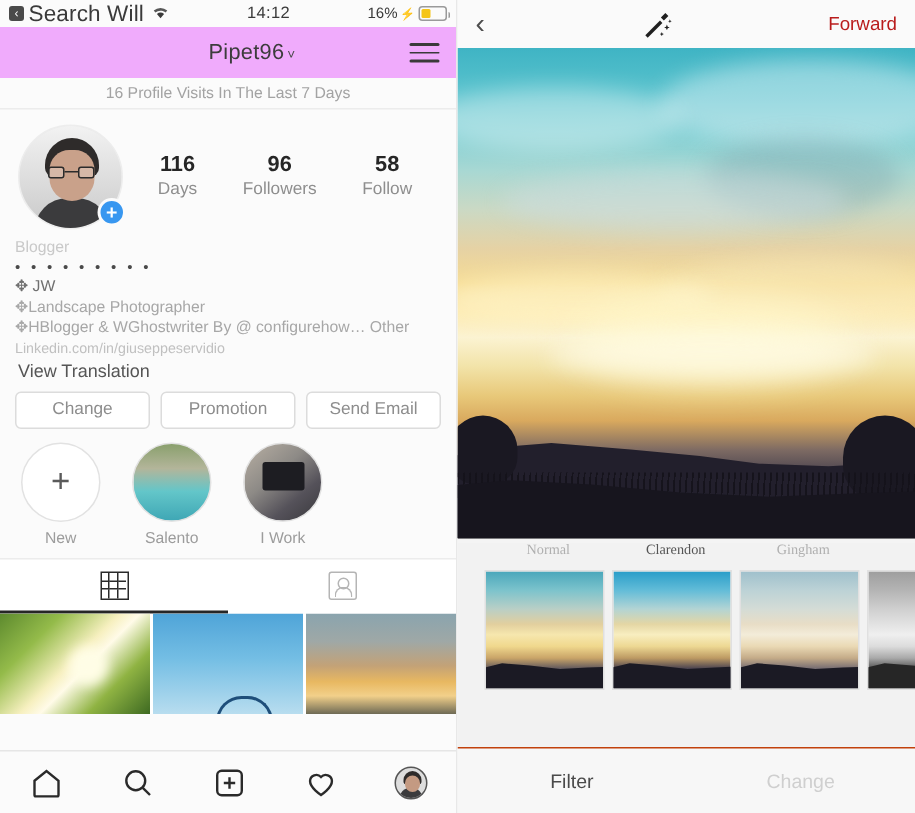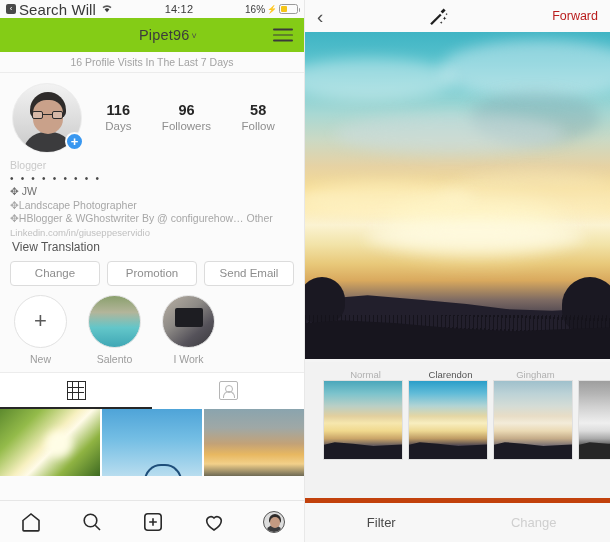--- a/index.html
+++ b/index.html
@@ -43,21 +43,21 @@
   .batt::after {
     content: ""; position: absolute; right: -3px; top: 3px;
     width: 1.5px; height: 3.5px; background: #9a9a9a; border-radius: 0 1px 1px 0;
   }
   .batt-fill { position: absolute; left: 1px; top: 1px; bottom: 1px; width: 35%; background: #f5c518; border-radius: 1px; }
   .batt-bolt { font-size: 8px; color: #6d6d6d; }
 
   
   .ig-navbar {
     height: 34px; display: flex; align-items: center; justify-content: center;
-    position: relative; background: #84cc16; padding-left: 32px;
+    position: relative; background: #f0abfc; padding-left: 32px;
   }
   .ig-username {
     font-size: 14.5px; color: #3c3c3c; letter-spacing: .2px;
     display: flex; align-items: center; gap: 2px;
   }
   .chev-down { font-size: 9px; color: #4a4a4a; transform: translateY(1px); }
   .ig-hamburger {
     position: absolute; right: 11px; top: 50%; transform: translateY(-50%);
     width: 20px; display: flex; flex-direction: column; gap: 4px;
   }
@@ -203,41 +203,41 @@
     position: absolute; left: -10px; bottom: 0; width: 330px; height: 58px;
     background: #17151e;
     clip-path: polygon(0% 40%, 14% 33%, 30% 38%, 48% 47%, 66% 52%, 84% 48%, 100% 45%, 100% 100%, 0% 100%);
   }
   .bush-l { position: absolute; left: -6px; bottom: 36px; width: 46px; height: 46px; background: #1a1822; border-radius: 50% 50% 40% 40%; }
   .bush-r { position: absolute; right: -8px; bottom: 26px; width: 56px; height: 56px; background: #1a1822; border-radius: 50% 50% 40% 40%; }
   .grass { position: absolute; left: 0; right: 0; bottom: 22px; height: 22px;
     background: repeating-linear-gradient(94deg, rgba(20,18,26,.9) 0 1.2px, transparent 1.2px 4px); }
 
   .filter-strip { position: absolute; left: 0; right: 0; top: 362px; bottom: 44px; background: #f2f2f2; }
-  .fs-labels { display: flex; height: 18px; align-items: flex-end; padding-left: 18px; }
+  .fs-labels { display: flex; height: 18px; align-items: flex-start; padding-left: 18px; font-family: Liberation Serif, serif; }
   .fs-label { width: 85px; flex: 0 0 85px; text-align: center; font-size: 9.5px; color: #b0b0b0; }
   .fs-label.active { color: #555; }
   .fs-thumbs { display: flex; padding-left: 18px; gap: 0; }
   .fs-thumb { width: 85px; flex: 0 0 85px; padding-right: 5px; }
   .fs-thumb-inner {
     width: 80px; height: 80px; border: 1px solid #e0e0e0; overflow: hidden; position: relative;
     background: linear-gradient(180deg,#4aa7bb 0%,#7cc3cc 16%,#b9cfc6 32%,#e2cf9e 45%,#f6e7ae 54%,#f0d88d 64%,#c9a468 74%,#55505c 84%,#201e28 100%);
   }
   .fs-thumb-inner.t2 { background: linear-gradient(180deg,#2a9ec9 0%,#62bcd8 16%,#b2d4d4 32%,#e4d6a4 45%,#f8eec0 54%,#edd893 64%,#bd9a63 74%,#3e3a4e 84%,#14131c 100%); }
   .fs-thumb-inner.t3 { background: linear-gradient(180deg,#9fc0cc 0%,#bcd2d6 16%,#d4dcd6 32%,#e8ddc6 45%,#f3ecd9 54%,#ead9b4 64%,#c4ab88 74%,#6d6670 84%,#33313b 100%); }
   .fs-thumb-inner.t4 { background: linear-gradient(180deg,#9e9e9e 0%,#b4b4b4 16%,#cfcfcf 32%,#e2e2e2 45%,#efefef 54%,#dcdcdc 64%,#a9a9a9 74%,#4a4a4a 84%,#1c1c1c 100%); }
   .fs-thumb-inner .th-ridge {
     position: absolute; left: -4px; bottom: 0; width: 92px; height: 24px; background: #1b1a24;
     clip-path: polygon(0% 45%, 16% 30%, 36% 36%, 58% 46%, 78% 42%, 100% 38%, 100% 100%, 0% 100%);
   }
   .fs-thumb-inner.t4 .th-ridge { background: #262626; }
 
   .ed-bottom {
     position: absolute; left: 0; right: 0; bottom: 0; height: 44px;
-    background: #f7f7f7; border-top: 5px solid #c2410c;
+    background: #f7f7f7; border-top: 1px solid #c2410c;
     display: flex; align-items: center;
   }
   .ed-tab { flex: 1; text-align: center; font-size: 13px; color: #cfcfcf; }
   .ed-tab.active { color: #4a4a4a; }
 </style>
 </head>
 <body>
 
 <div class="screen">
 

